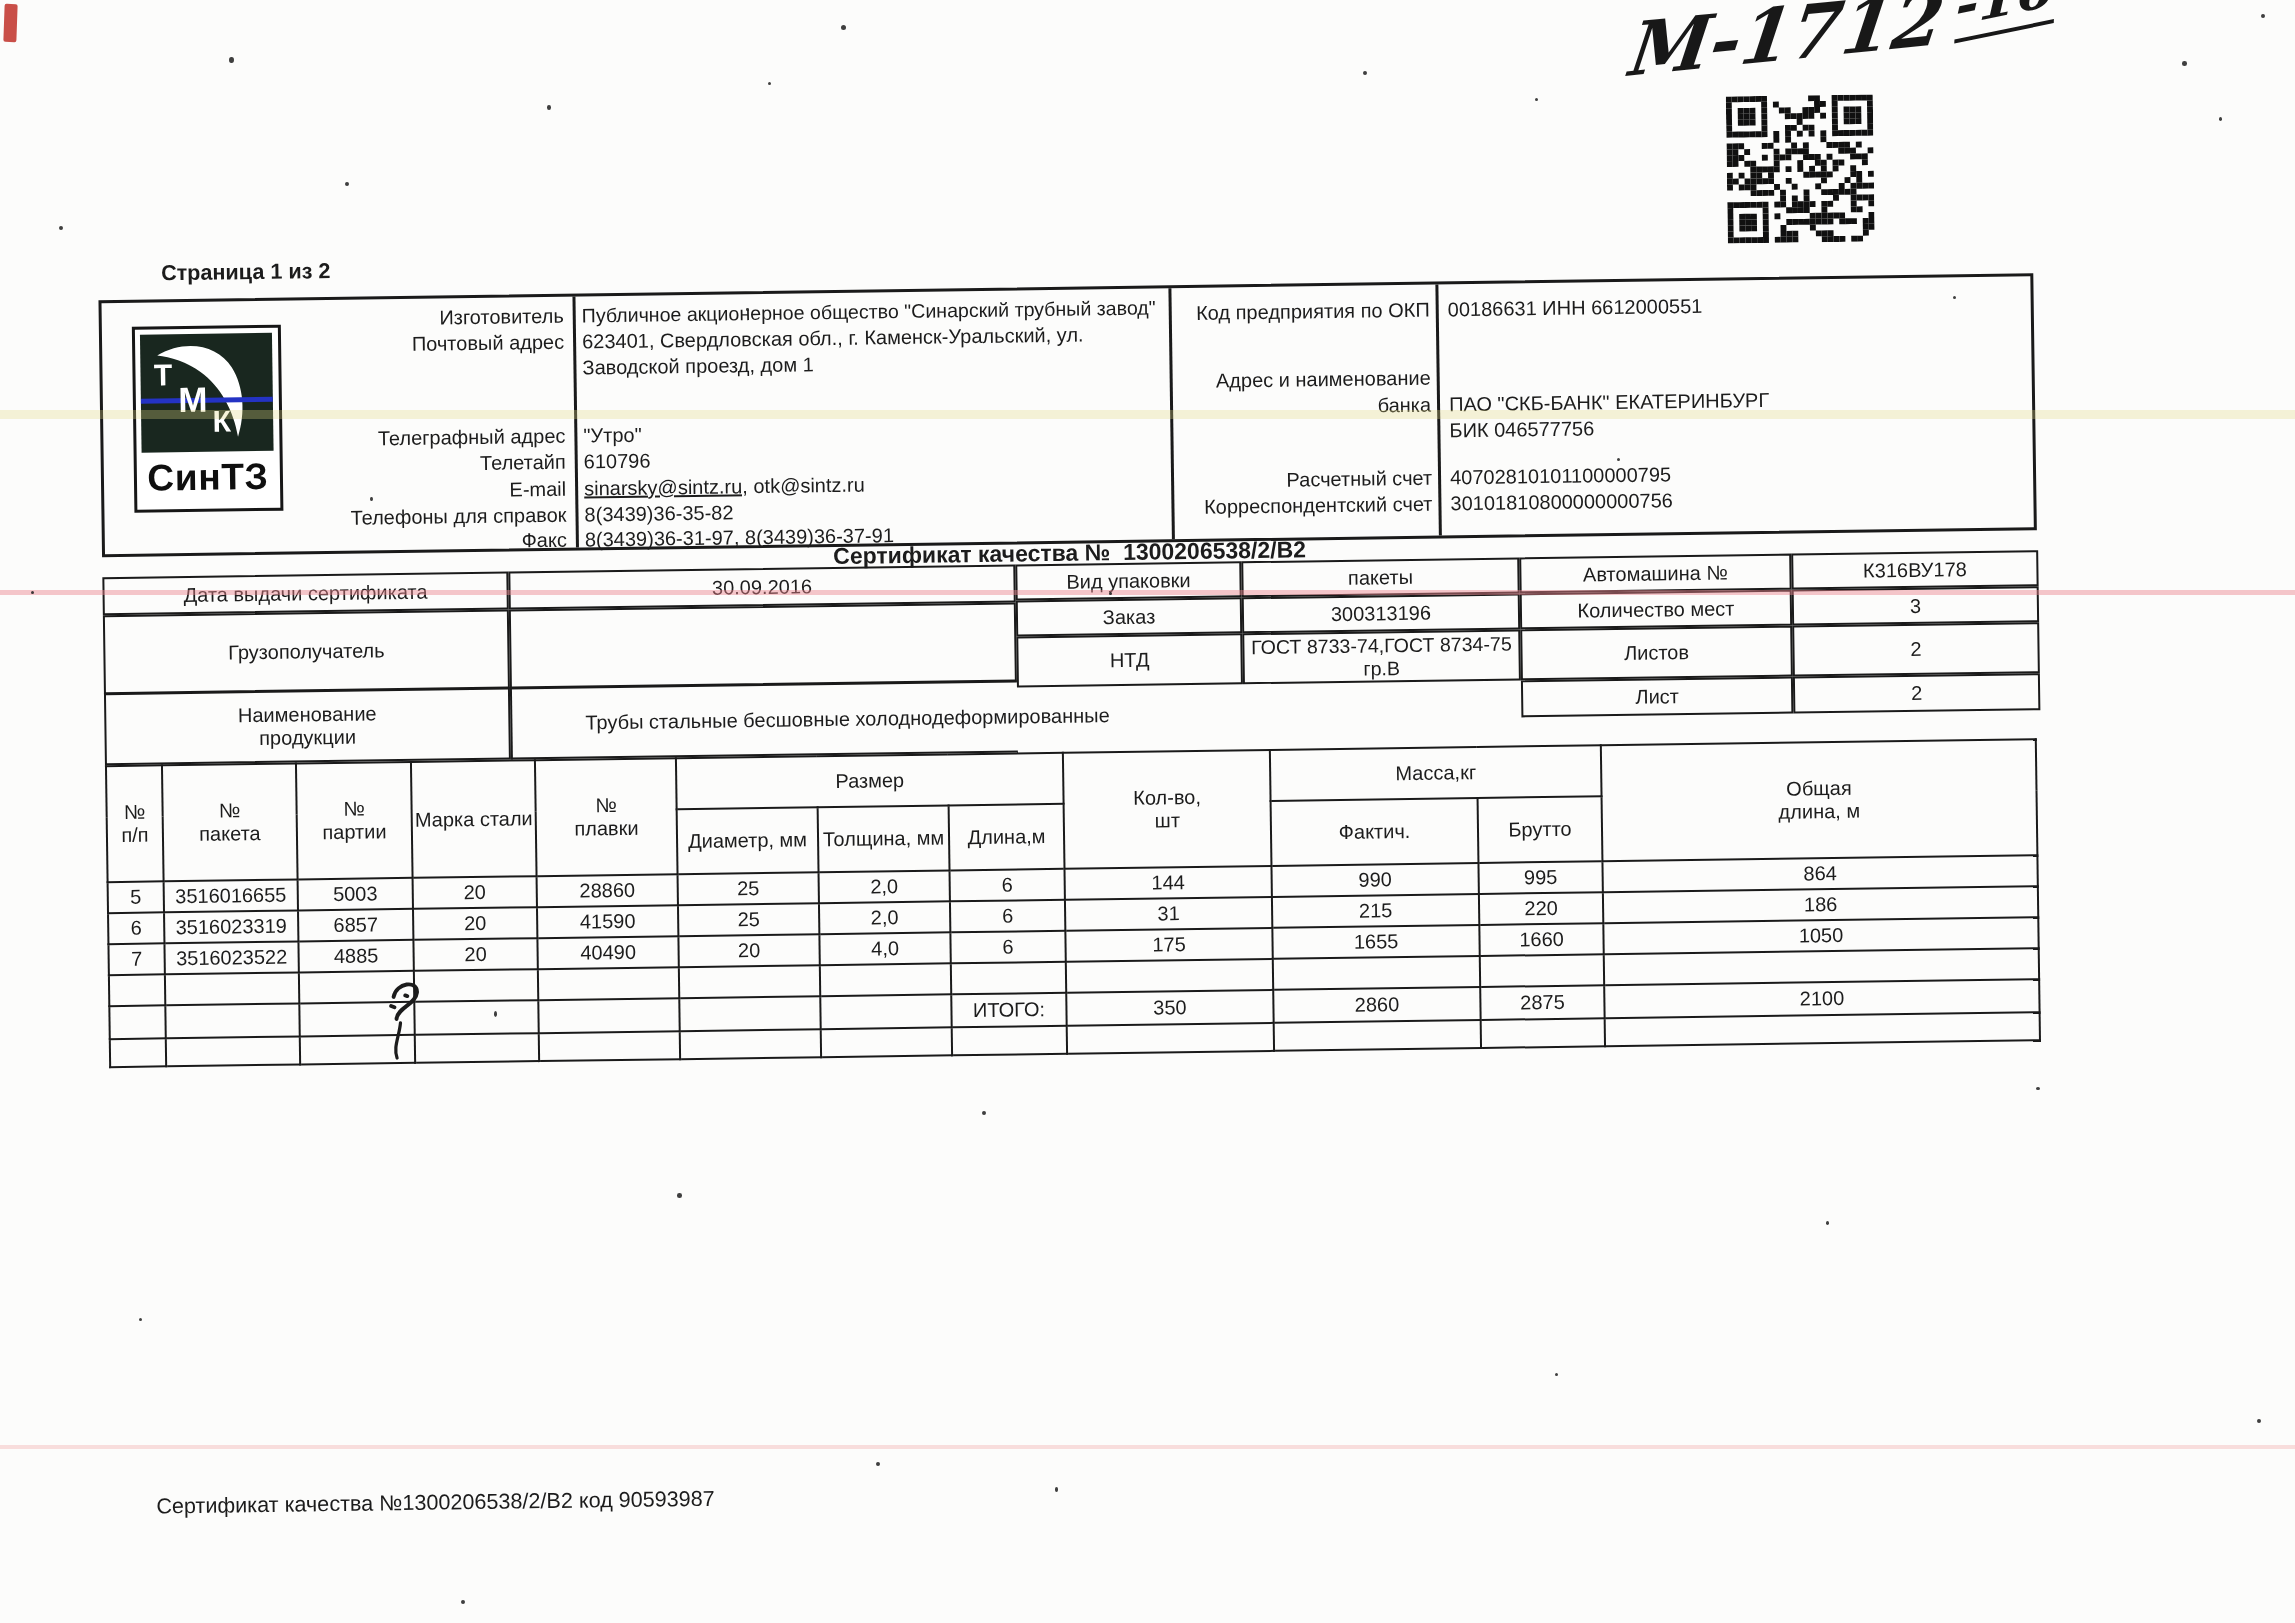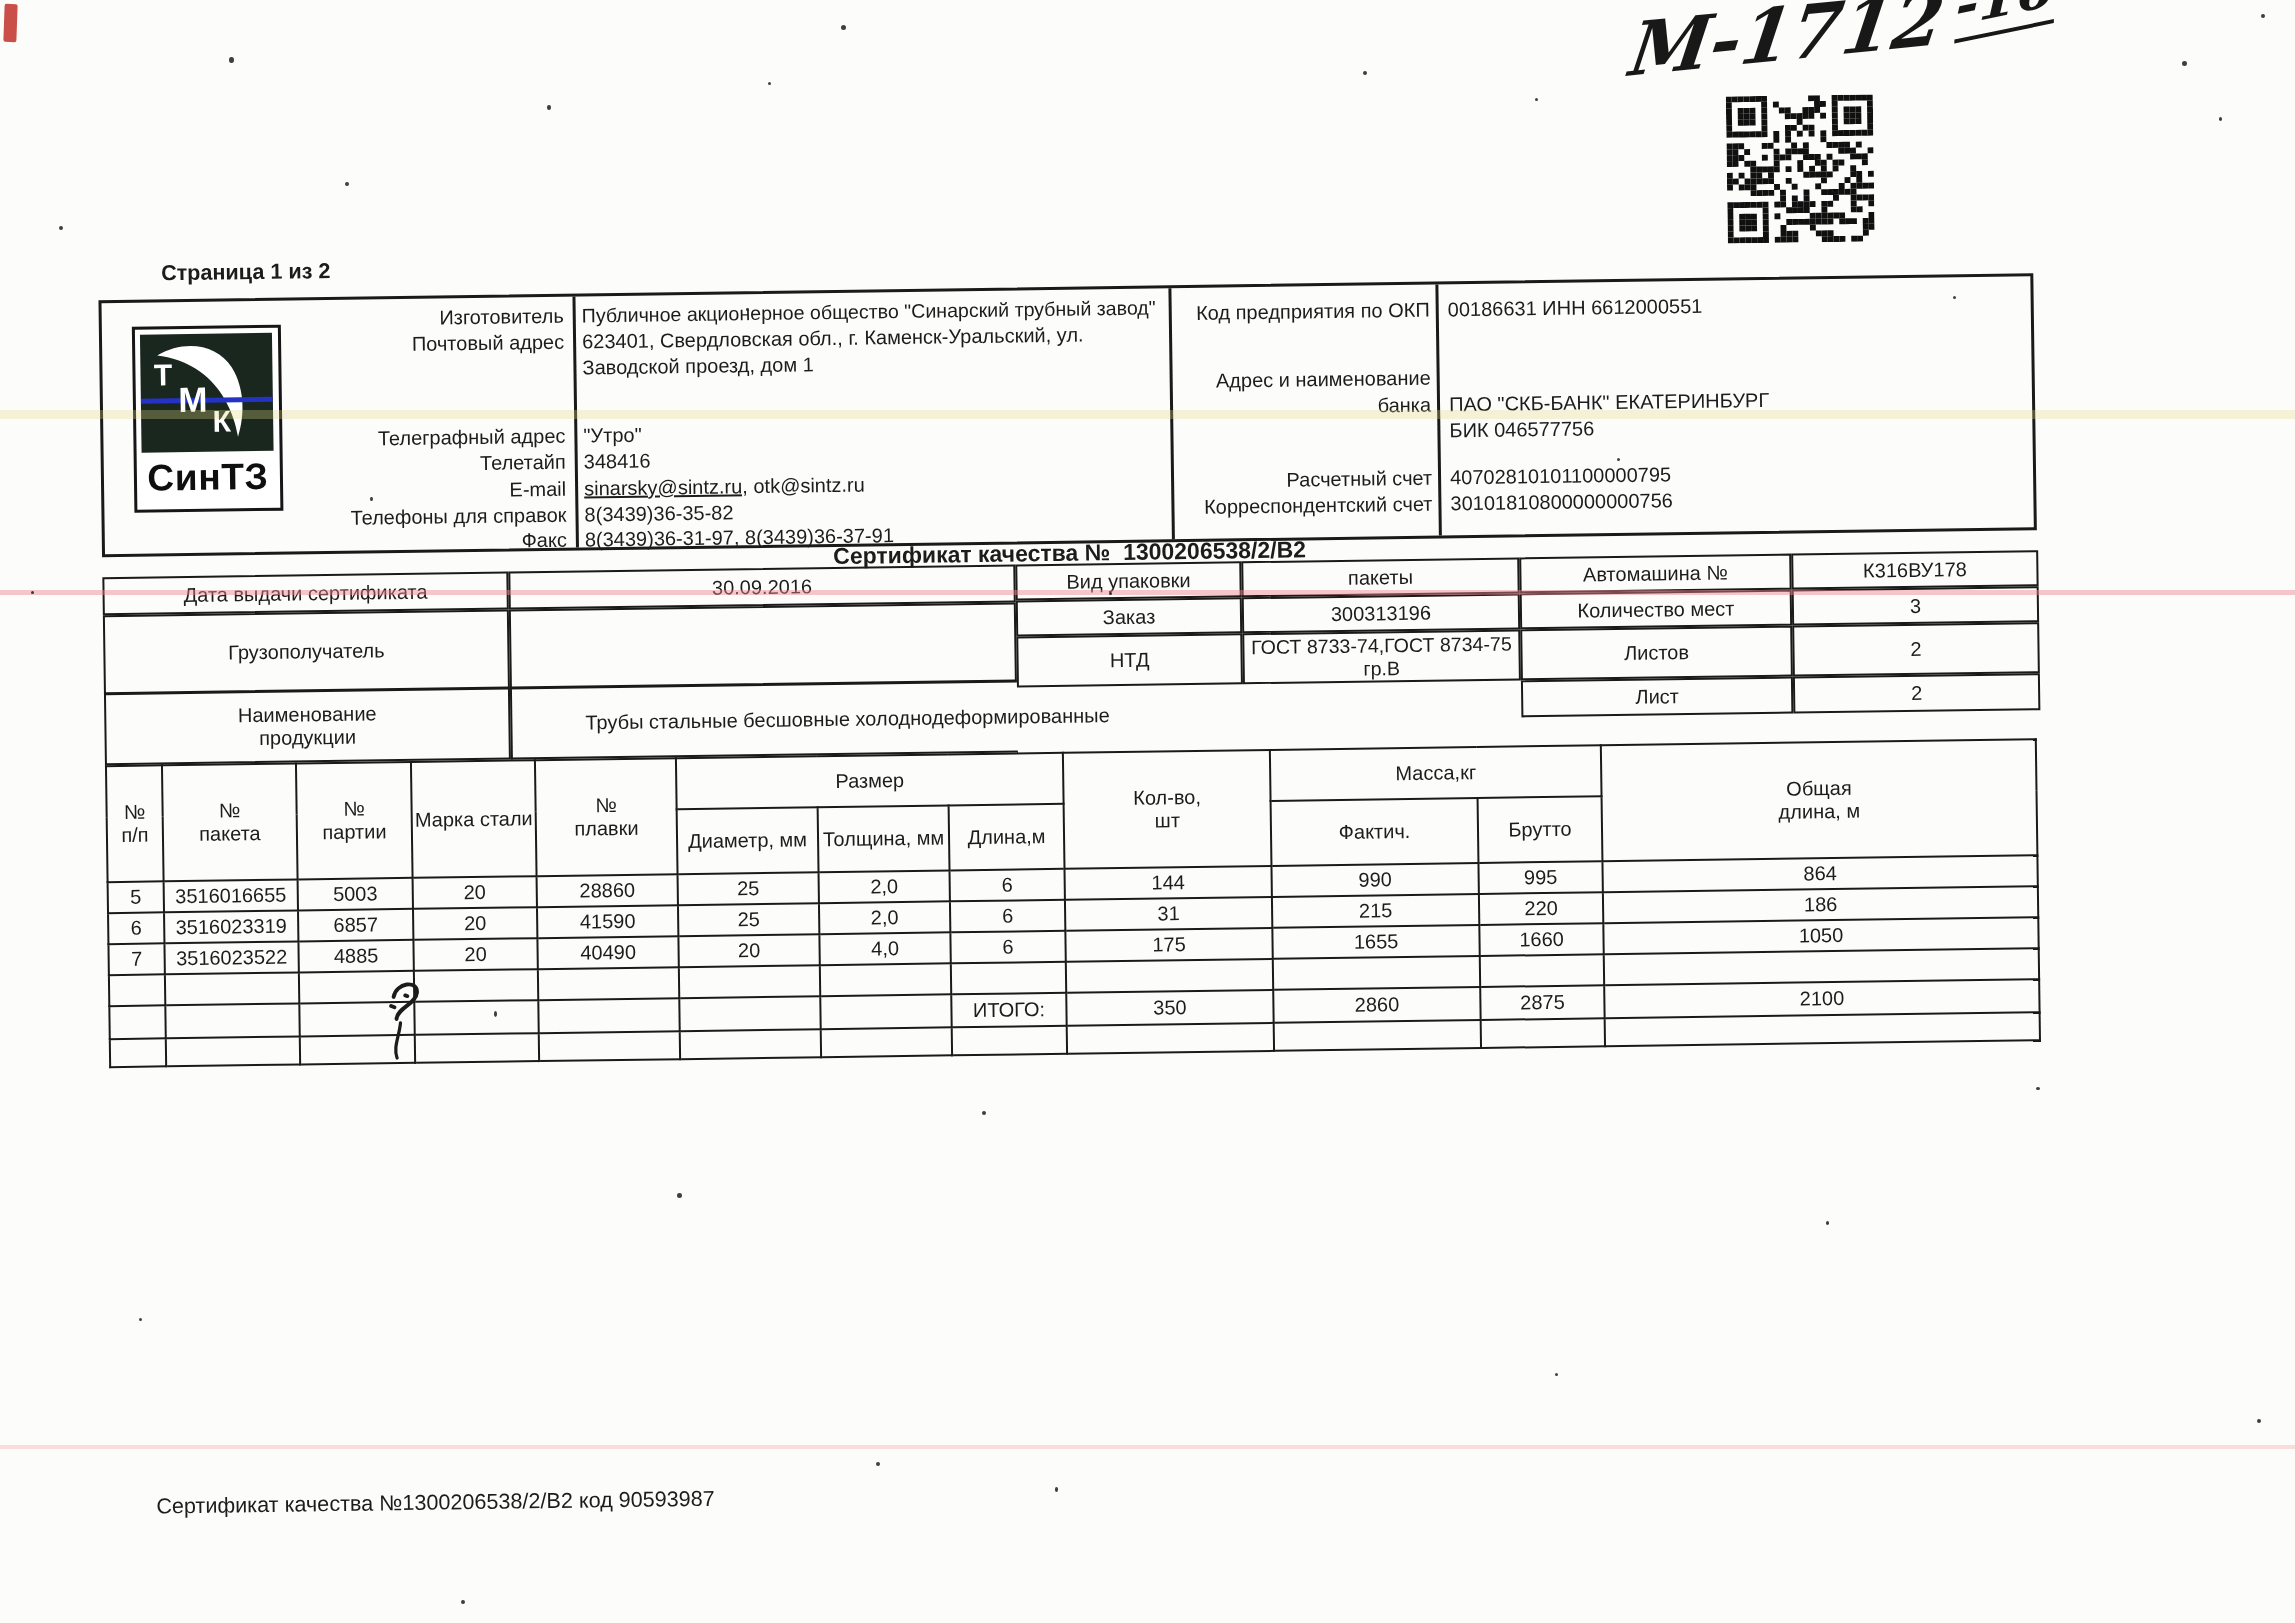--- a/index.html
+++ b/index.html
@@ -90,21 +90,21 @@
     </div>
 
     <div class="lab" style="top:7.9px">Изготовитель</div>
     <div class="val" style="top:7.9px;font-size:19.6px">Публичное акционерное общество "Синарский трубный завод"</div>
     <div class="lab" style="top:34px">Почтовый адрес</div>
     <div class="val" style="top:34px">623401, Свердловская обл., г. Каменск-Уральский, ул.</div>
     <div class="val" style="top:60px">Заводской проезд, дом 1</div>
     <div class="lab" style="top:128px">Телеграфный адрес</div>
     <div class="val" style="top:128px">"Утро"</div>
     <div class="lab" style="top:154px">Телетайп</div>
-    <div class="val" style="top:154px">348416</div>
+    <div class="val" style="top:154px">610796</div>
     <div class="lab" style="top:181px">E-mail</div>
     <div class="val" style="top:181px">
       <span class="u">sinarsky@sintz.ru,</span><span>  otk@sintz.ru</span>
     </div>
     <div class="lab" style="top:207px">Телефоны для справок</div>
     <div class="val" style="top:207px">8(3439)36-35-82</div>
     <div class="lab" style="top:232px">Факс</div>
     <div class="val" style="top:232px">8(3439)36-31-97, 8(3439)36-37-91</div>
 
     <div class="lab r" style="top:14.4px">Код предприятия по ОКП</div>

